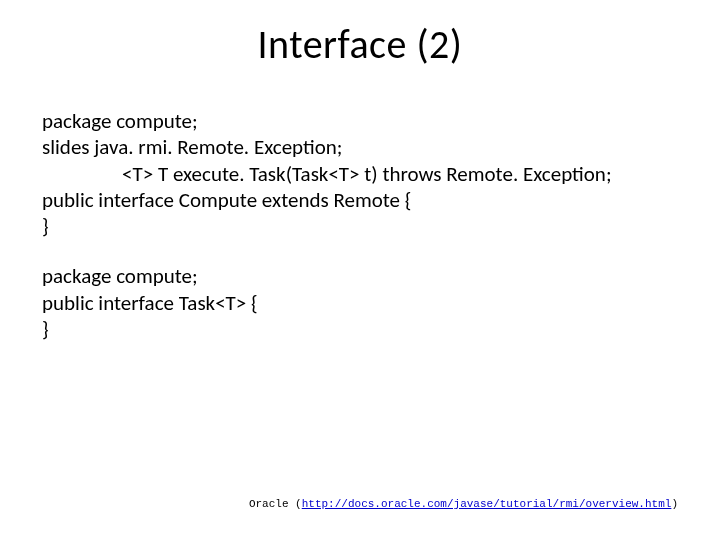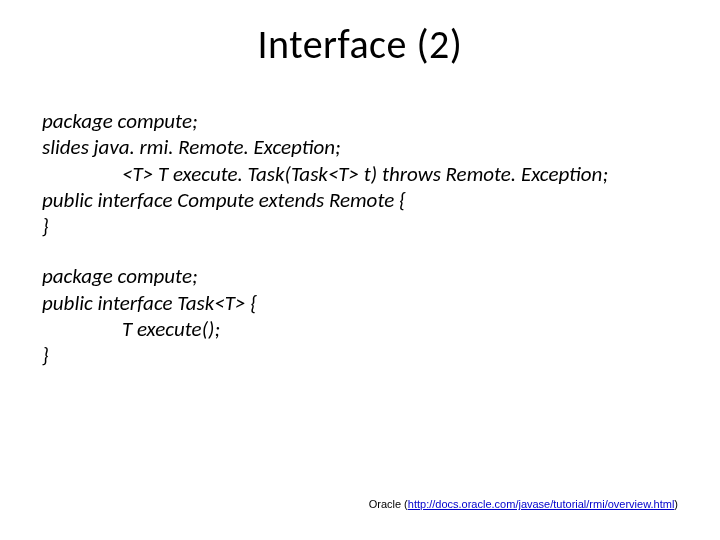--- a/index.html
+++ b/index.html
@@ -28,31 +28,30 @@
     font-weight: 400;
     letter-spacing: 0.5px;
   }
   .body {
     position: absolute;
     top: 108px;
     left: 42px;
     right: 42px;
     font-size: 21px;
     line-height: 1.25;
-    font-style: italic;
   }
   .body .line { white-space: pre; }
   .indent { padding-left: 80px; }
   .gap { height: 24px; }
   .footer {
     position: absolute;
     bottom: 28px;
     right: 42px;
     text-align: left;
-    font-family: Liberation Sans, sans-serif;
+    font-family: Liberation Mono, monospace;
     font-size: 11px;
     line-height: 1.35;
     color: #000;
   }
   .footer a {
     color: #0000cc;
     text-decoration: underline;
   }
 </style>
 </head>
@@ -66,21 +65,20 @@
     <div class="line">package compute;</div>
     <div class="line">slides java. rmi. Remote. Exception;</div>
     <div class="line indent">&lt;T&gt; T execute. Task(Task&lt;T&gt; t) throws Remote. Exception;</div>
     <div class="line">public interface Compute extends Remote {</div>
     <div class="line">}</div>
 
     <div class="gap"></div>
 
     <div class="line">package compute;</div>
     <div class="line">public interface Task&lt;T&gt; {</div>
-    <div class="line indent">T execute();</div>
     <div class="line">}</div>
   </div>
 
   <div class="footer">
     <div>
       <span>Oracle (</span><a href="#">http://docs.oracle.com/javase/tutorial/rmi/overview.html</a><span>)</span>
     </div>
   </div>
 
 </div>

